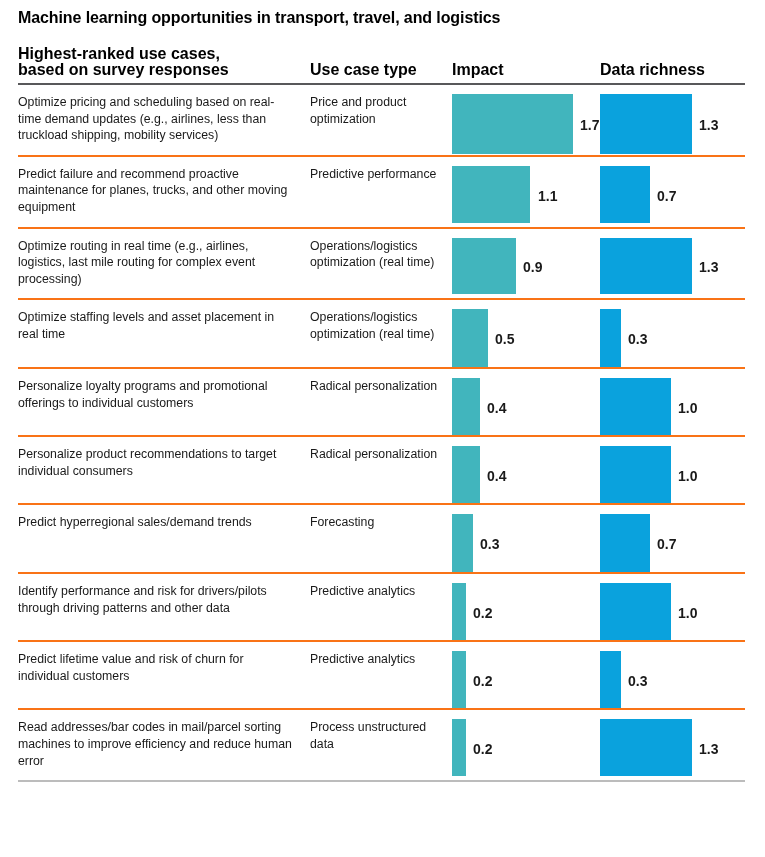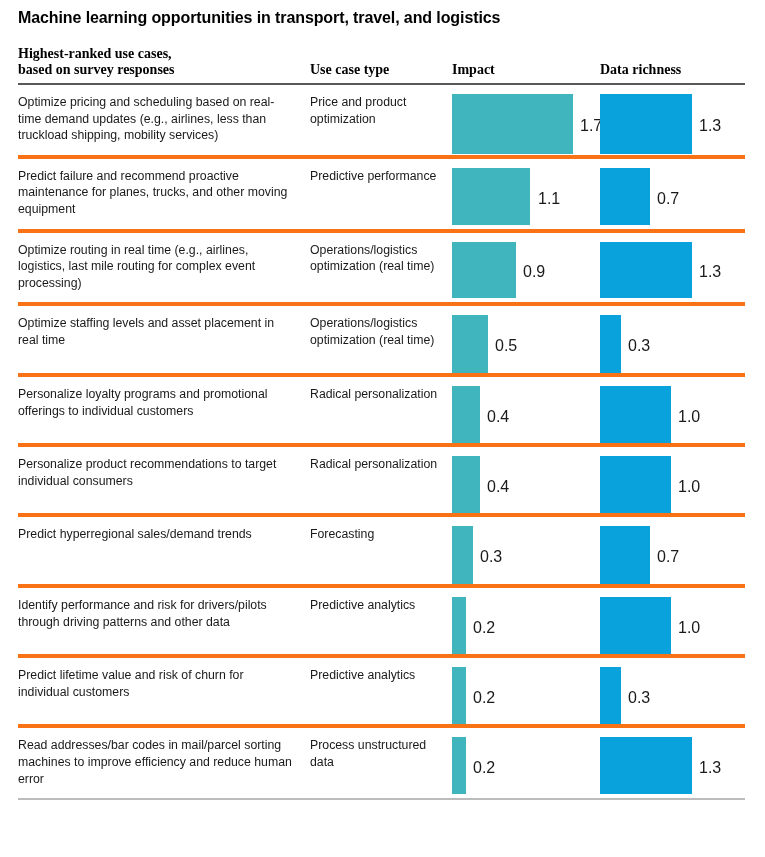--- a/index.html
+++ b/index.html
@@ -47,35 +47,34 @@
 
   col.col-usecase     { width: 292px; }
   col.col-type        { width: 142px; }
   col.col-impact      { width: 148px; }
   col.col-richness    { width: 145px; }
 
   
   thead th {
     text-align: left;
     vertical-align: bottom;
-    font-size: 14px;
+    font-size: 16px;
     font-weight: bold;
     color: #000000;
     line-height: 15.5px;
     padding: 0 0 6px 0;
     border-bottom: 2px solid #58585a;
-    font-family: Liberation Serif, serif;
   }
   thead th .hdr-line { display: block; white-space: nowrap; }
   thead th.th-type,
   thead th.th-impact,
   thead th.th-rich { padding-bottom: 6px; }
 
   
-  tbody tr { border-bottom: 4px solid #f97316; }
+  tbody tr { border-bottom: 2px solid #f97316; }
   tbody tr:last-child { border-bottom: none; }
 
   tbody td {
     vertical-align: top;
     font-size: 12.3px;
     line-height: 16.6px;
     color: #1a1a1a;
     padding: 9px 10px 11px 0;
   }
   tbody td.td-usecase { padding-right: 18px; }
@@ -95,26 +94,27 @@
   }
 
   .bar {
     display: block;
     flex: 0 0 auto;
   }
   .bar.impact   { background: #41b5bd; }
   .bar.richness { background: #0aa2dd; }
 
   .bar-value {
-    font-size: 16px;
+    font-size: 14px;
     line-height: 1;
     color: #1a1a1a;
     white-space: nowrap;
     flex: 0 0 auto;
     margin-left: 7px;
+    font-weight: bold;
   }
 
   
   .bottom-rule {
     height: 2px;
     background: #bcbcbc;
     margin-top: 0;
   }
 </style>
 </head>

